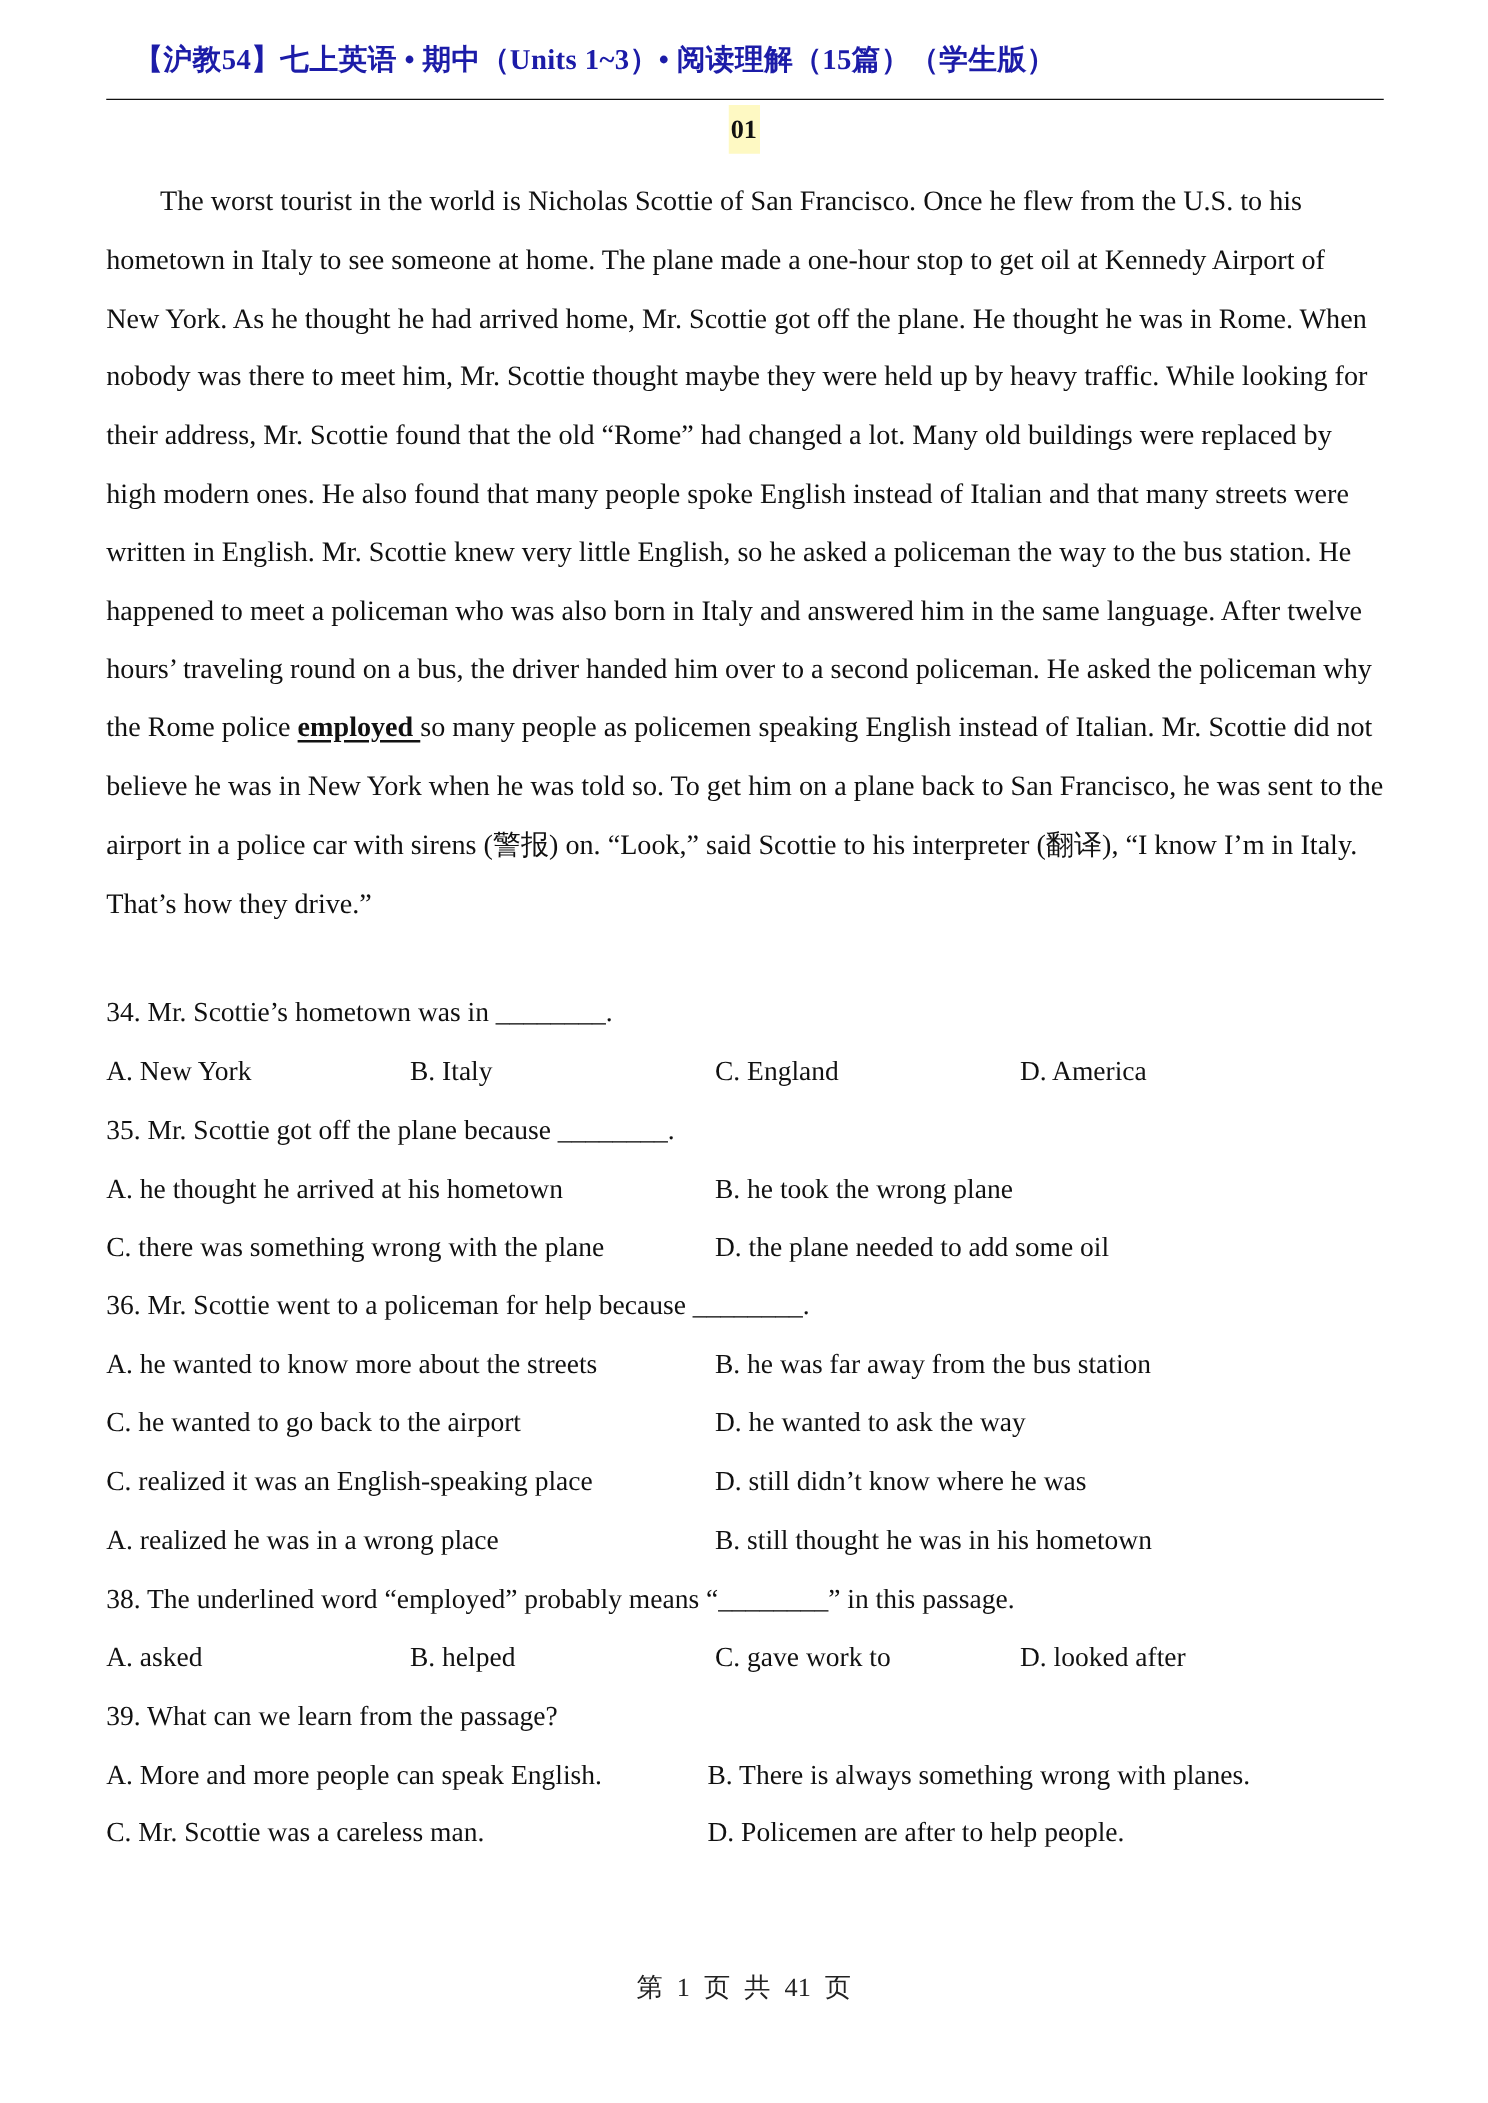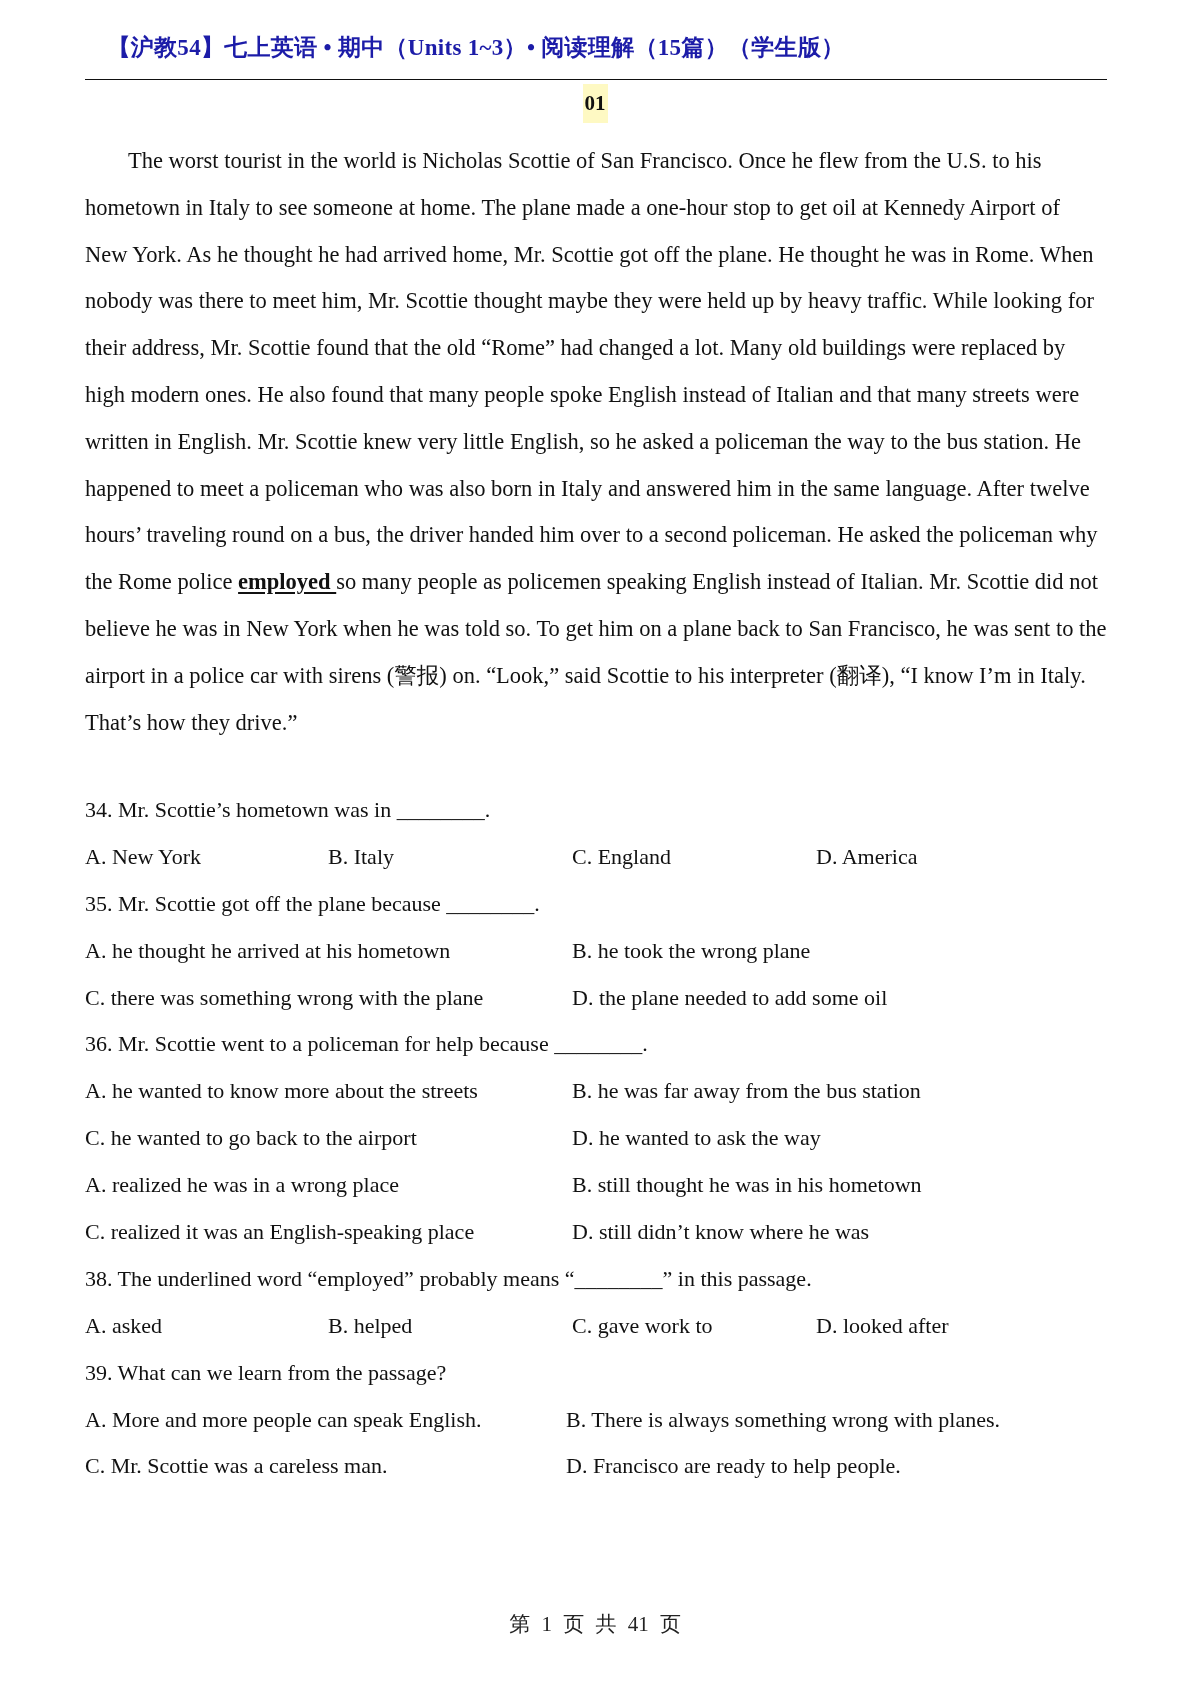--- a/index.html
+++ b/index.html
@@ -27,21 +27,21 @@
       text-indent: 43px; margin: 0;
     }
     .underline-bold { font-weight: bold; text-decoration: underline; text-underline-offset: 3px; }
     .questions { position: absolute; left: 85px; top: 787px; width: 1022px; font-size: 22px; }
     .q-row { height: 46.9px; line-height: 46.9px; position: relative; white-space: nowrap; }
     .opt { position: absolute; top: 0; }
     .c4-0 { left: 0; } .c4-1 { left: 243px; } .c4-2 { left: 487px; } .c4-3 { left: 731px; }
     .c2-0 { left: 0; } .c2-1 { left: 487px; }
     .c2b-1 { left: 481px; font-family: Liberation Serif, serif; }
     .footer {
-      position: absolute; left: 0; top: 1610px; width: 1190px; text-align: center;
+      position: absolute; left: 0; top: 1576px; width: 1190px; text-align: center;
       font-size: 21px; color: #222; word-spacing: 6px;
     }
   </style>
 </head>
 <body>
 
 <div class="header-title">【沪教54】七上英语 • 期中（Units 1~3）• 阅读理解（15篇）（学生版）</div>
 <div class="header-rule"></div>
 <div class="badge-wrap">
   <span class="badge">01</span>
@@ -73,40 +73,40 @@
   <div class="q-row">
     <span class="opt c2-1">B. he was far away from the bus station</span>
     <span class="opt c2-0">A. he wanted to know more about the streets</span>
   </div>
   <div class="q-row">
     <span class="opt c2-0">C. he wanted to go back to the airport</span>
     <span class="opt c2-1">D. he wanted to ask the way</span>
   </div>
 
   <div class="q-row">
+    <span class="opt c2-0">C. realized it was an English-speaking place</span>
+    <span class="opt c2-1">D. still didn’t know where he was</span>
+  </div>
+  <div class="q-row">
     <span class="opt c2-0">A. realized he was in a wrong place</span>
     <span class="opt c2-1">B. still thought he was in his hometown</span>
-  </div>
-  <div class="q-row">
-    <span class="opt c2-0">C. realized it was an English-speaking place</span>
-    <span class="opt c2-1">D. still didn’t know where he was</span>
   </div>
 
   <div class="q-row">38. The underlined word “employed” probably means “________” in this passage.</div>
   <div class="q-row">
     <span class="opt c4-0">A. asked</span>
     <span class="opt c4-1">B. helped</span>
     <span class="opt c4-2">C. gave work to</span>
     <span class="opt c4-3">D. looked after</span>
   </div>
 
   <div class="q-row">39. What can we learn from the passage?</div>
   <div class="q-row">
     <span class="opt c2-0">A. More and more people can speak English.</span>
     <span class="opt c2b-1">B. There is always something wrong with planes.</span>
   </div>
   <div class="q-row">
     <span class="opt c2-0">C. Mr. Scottie was a careless man.</span>
-    <span class="opt c2b-1">D. Francisco are ready to help people.</span>
+    <span class="opt c2b-1">D. Policemen are after to help people.</span>
   </div>
 </div>
 
 <div class="footer">第 1 页 共 41 页</div>
 
 </body></html>

